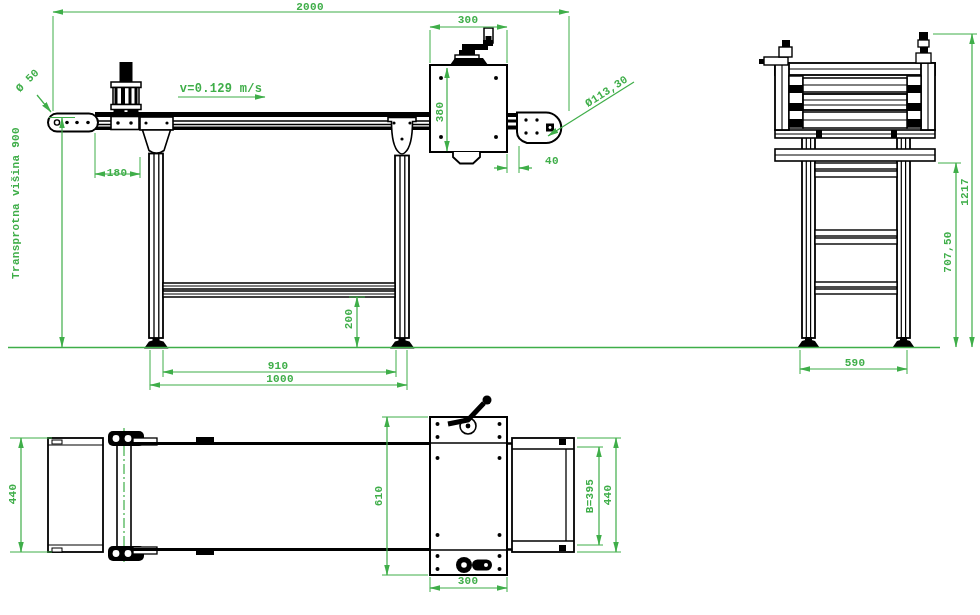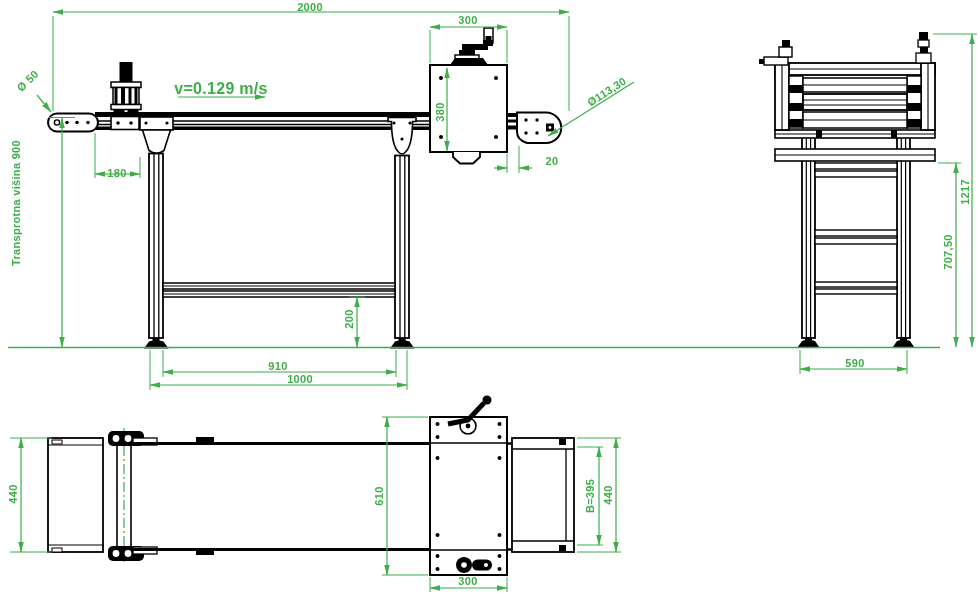--- a/index.html
+++ b/index.html
@@ -1,39 +1,39 @@
 <!DOCTYPE html>
 <html style="--dim: #3fae49; --geo: #000000; --bg: #ffffff;"><head>
 <meta charset="utf-8">
 <style>
   :root{ --dim:#3fae49; --geo:#000000; --bg:#ffffff; }
   html,body{margin:0;padding:0;background:#fff;}
   .canvas{
     position:relative; width:980px; height:604px;
     background:var(--bg); overflow:hidden;
-    font-family:Liberation Sans, sans-serif;
+    font-family:Liberation Mono, monospace;
   }
   svg{position:absolute;left:0;top:0;}
   .dim{stroke:var(--dim);stroke-width:1.2;fill:none;}
   .dimthick{stroke:var(--dim);stroke-width:1.6;fill:none;}
   .ext{stroke:var(--dim);stroke-width:1;fill:none;}
   .cl{stroke:var(--dim);stroke-width:1.2;fill:none;stroke-dasharray:10 3 2 3;}
   .dimfill{fill:var(--dim);}
   .o{stroke:var(--geo);fill:none;}
   .ow{stroke:var(--geo);fill:#ffffff;}
   .f{fill:var(--geo);stroke:none;}
   .lbl{
     position:absolute; color:var(--dim); font-weight:bold; font-size:11px;
     white-space:nowrap; transform:translate(-50%,-50%); letter-spacing:0.3px;
     line-height:1;
   }
   .rot90{transform:translate(-50%,-50%) rotate(-90deg);}
   .rot45{transform:translate(-50%,-50%) rotate(-45deg);}
   .rot33{transform:translate(-50%,-50%) rotate(-33deg);}
-  .speed{font-size:16px;}
+  .speed{font-size:12px;}
 </style>
 </head>
 <body>
 
 <div class="canvas">
 
 <svg width="980" height="615" viewBox="0 0 980 615">
   <defs>
     <marker id="arr" viewBox="0 0 10 6" refX="9.5" refY="3" markerWidth="11" markerHeight="7" orient="auto-start-reverse" markerUnits="userSpaceOnUse">
       <path d="M10,3 L0,0.4 L0,5.6 Z" class="dimfill"></path>
@@ -345,26 +345,26 @@
     <line x1="616" y1="438" x2="616" y2="552" class="dim" marker-start="url(#arr)" marker-end="url(#arr)"></line>
   </g>
 </svg>
 
 <div class="lbl" style="left:310px;top:7px;">2000</div>
 <div class="lbl" style="left:468px;top:20px;">300</div>
 <div class="lbl speed" style="left:221px;top:89px;">v=0.129 m/s</div>
 <div class="lbl rot45" style="left:28px;top:81px;">Ø 50</div>
 <div class="lbl" style="left:117px;top:173px;">180</div>
 <div class="lbl rot90" style="left:440px;top:112px;">380</div>
-<div class="lbl" style="left:552px;top:161px;">20</div>
+<div class="lbl" style="left:552px;top:161px;">40</div>
 <div class="lbl rot33" style="left:607px;top:92px;">Ø113,30</div>
 <div class="lbl rot90" style="left:16px;top:203px;">Transprotna višina 900</div>
 <div class="lbl rot90" style="left:349px;top:319px;">200</div>
 <div class="lbl" style="left:278px;top:366px;">910</div>
-<div class="lbl" style="left:280px;top:379px;margin-left:20px;">1000</div>
+<div class="lbl" style="left:280px;top:379px;">1000</div>
 <div class="lbl rot90" style="left:965px;top:192px;">1217</div>
 <div class="lbl rot90" style="left:948px;top:252px;">707,50</div>
 <div class="lbl" style="left:855px;top:363px;">590</div>
 <div class="lbl rot90" style="left:13px;top:494px;">440</div>
 <div class="lbl rot90" style="left:379px;top:496px;">610</div>
 <div class="lbl rot90" style="left:590px;top:496px;">B=395</div>
 <div class="lbl rot90" style="left:608px;top:495px;">440</div>
 <div class="lbl" style="left:468px;top:581px;">300</div>
 
 </div>

